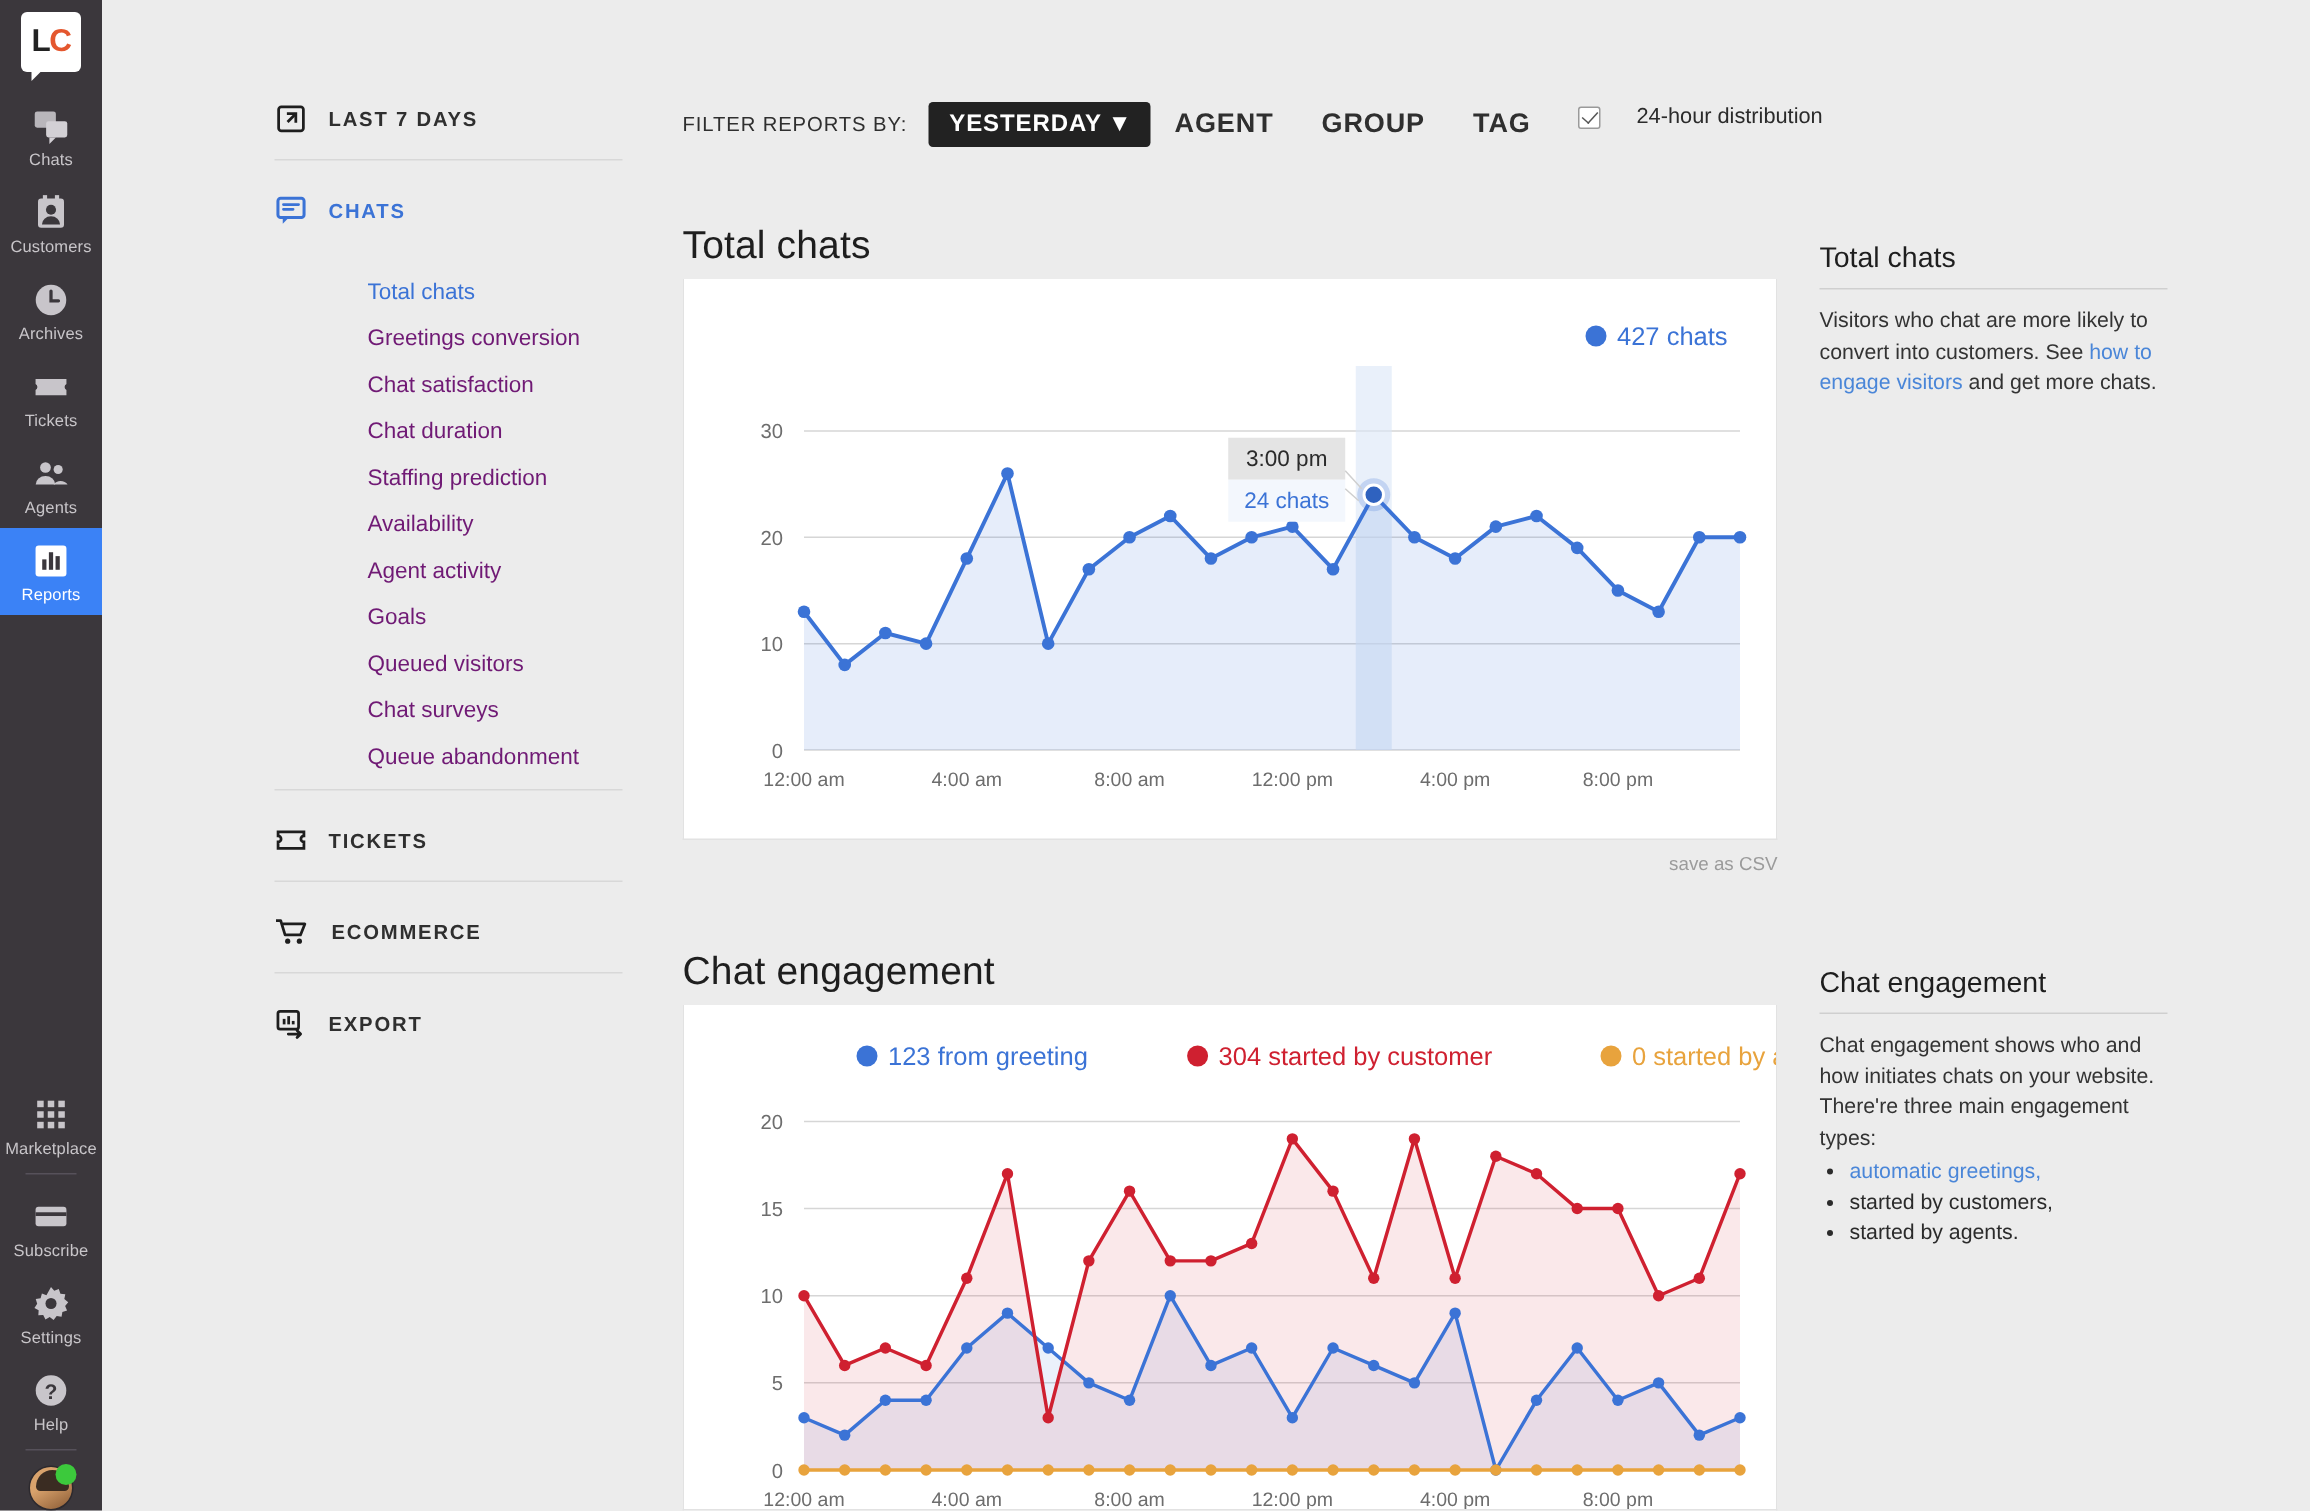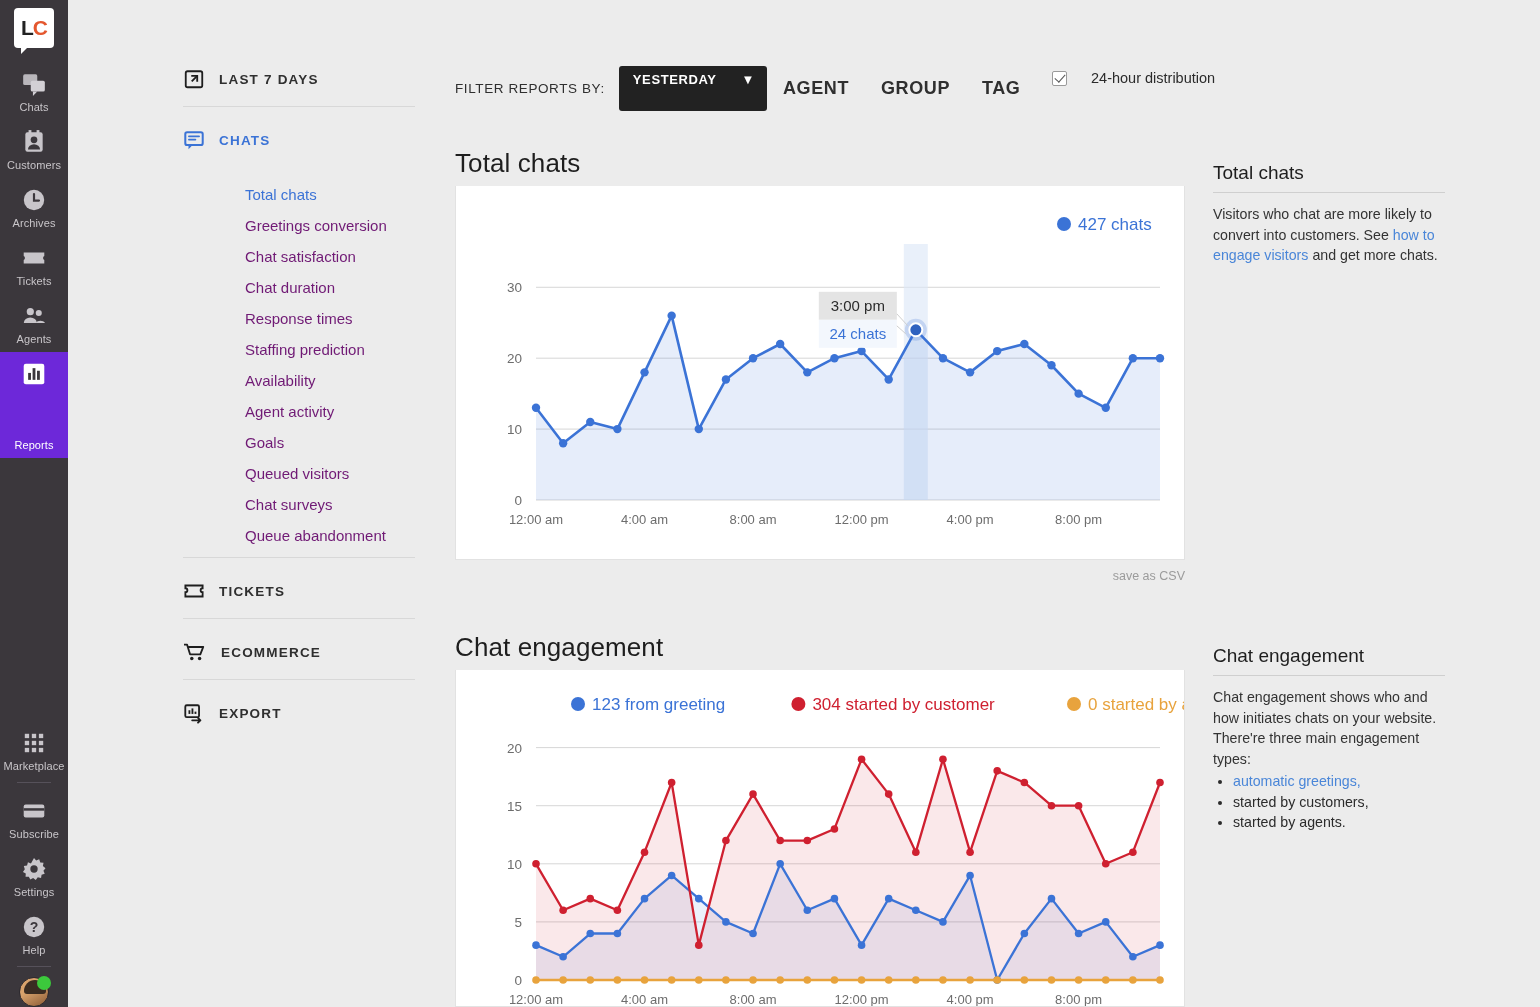--- a/index.html
+++ b/index.html
@@ -31,21 +31,21 @@
     border-left: 7px solid #fff; border-bottom: 7px solid transparent;
   }
   .logo-l { color:#222; }
   .logo-c { color:#e4572e; }
 
   .rail-item {
     width: 68px; padding: 9px 0 7px 0;
     display: flex; flex-direction: column; align-items: center;
     cursor: pointer;
   }
-  .rail-item.active { background: #6d28d9; gap: 48px; }
+  .rail-item.active { background: #3b82f6; }
   .rail-label {
     font-size: 11px; color: #c8c5c9; margin-top: 4px; letter-spacing: .1px;
   }
   .rail-item.active .rail-label { color:#fff; }
   .rail-ico { width: 26px; height: 26px; display:block; }
   .rail-spacer { flex: 1 1 auto; }
   .rail-sep { width: 34px; height:1px; background:#56515a; margin: 3px 0 6px 0; }
   .avatar {
     width: 30px; height: 30px; border-radius: 50%;
     background: linear-gradient(150deg,#d8a26c 40%, #8a5a34 100%);
@@ -87,23 +87,23 @@
   .nav-section { padding-top: 16px; }
   #filterbar {
     position: absolute; left: 455px; top: 66px;
     display: flex; align-items: center; gap: 0px;
   }
   .filter-label {
     font-size: 13.5px; letter-spacing: .6px; color:#2f2f2f; font-weight:500;
     margin-right: 14px;
   }
   .filter-pill {
-    background:#222; color:#fff; font-size: 13px; font-weight:700;
-    letter-spacing:.6px; padding: 6px 12px 24px 14px; border-radius:3px;
-    display:flex; align-items:center; gap:25px; cursor:pointer;
+    background:#222; color:#fff; font-size: 16px; font-weight:700;
+    letter-spacing:.6px; padding: 6px 12px 6px 14px; border-radius:3px;
+    display:flex; align-items:center; gap:4px; cursor:pointer;
   }
   .filter-btn {
     font-size: 18px; font-weight:700; letter-spacing:.6px; color:#2f2f2f;
     padding: 6px 16px; cursor:pointer;
   }
   #dist-toggle {
     position: absolute; left: 1052px; top: 70px;
     display:flex; align-items:center; gap:24px; cursor:pointer;
   }
   .checkbox {
@@ -277,21 +277,20 @@
         <path d="M6 18 v4 l4.5 -4.5" fill="#3b73d6"></path>
         <path d="M6.5 8 h11 M6.5 11.5 h7" stroke="#3b73d6" stroke-width="2" stroke-linecap="round"></path>
       </svg>
       <span class="ghead-txt">CHATS</span>
     </div>
     <div class="nav-sub">
       <div class="nav-sub-item is-active">Total chats</div>
       <div class="nav-sub-item">Greetings conversion</div>
       <div class="nav-sub-item">Chat satisfaction</div>
       <div class="nav-sub-item">Chat duration</div>
-      <div class="nav-sub-item">Response times</div>
       <div class="nav-sub-item">Staffing prediction</div>
       <div class="nav-sub-item">Availability</div>
       <div class="nav-sub-item">Agent activity</div>
       <div class="nav-sub-item">Goals</div>
       <div class="nav-sub-item">Queued visitors</div>
       <div class="nav-sub-item">Chat surveys</div>
       <div class="nav-sub-item">Queue abandonment</div>
     </div>
   </div>
   <div class="nav-divider"></div>

